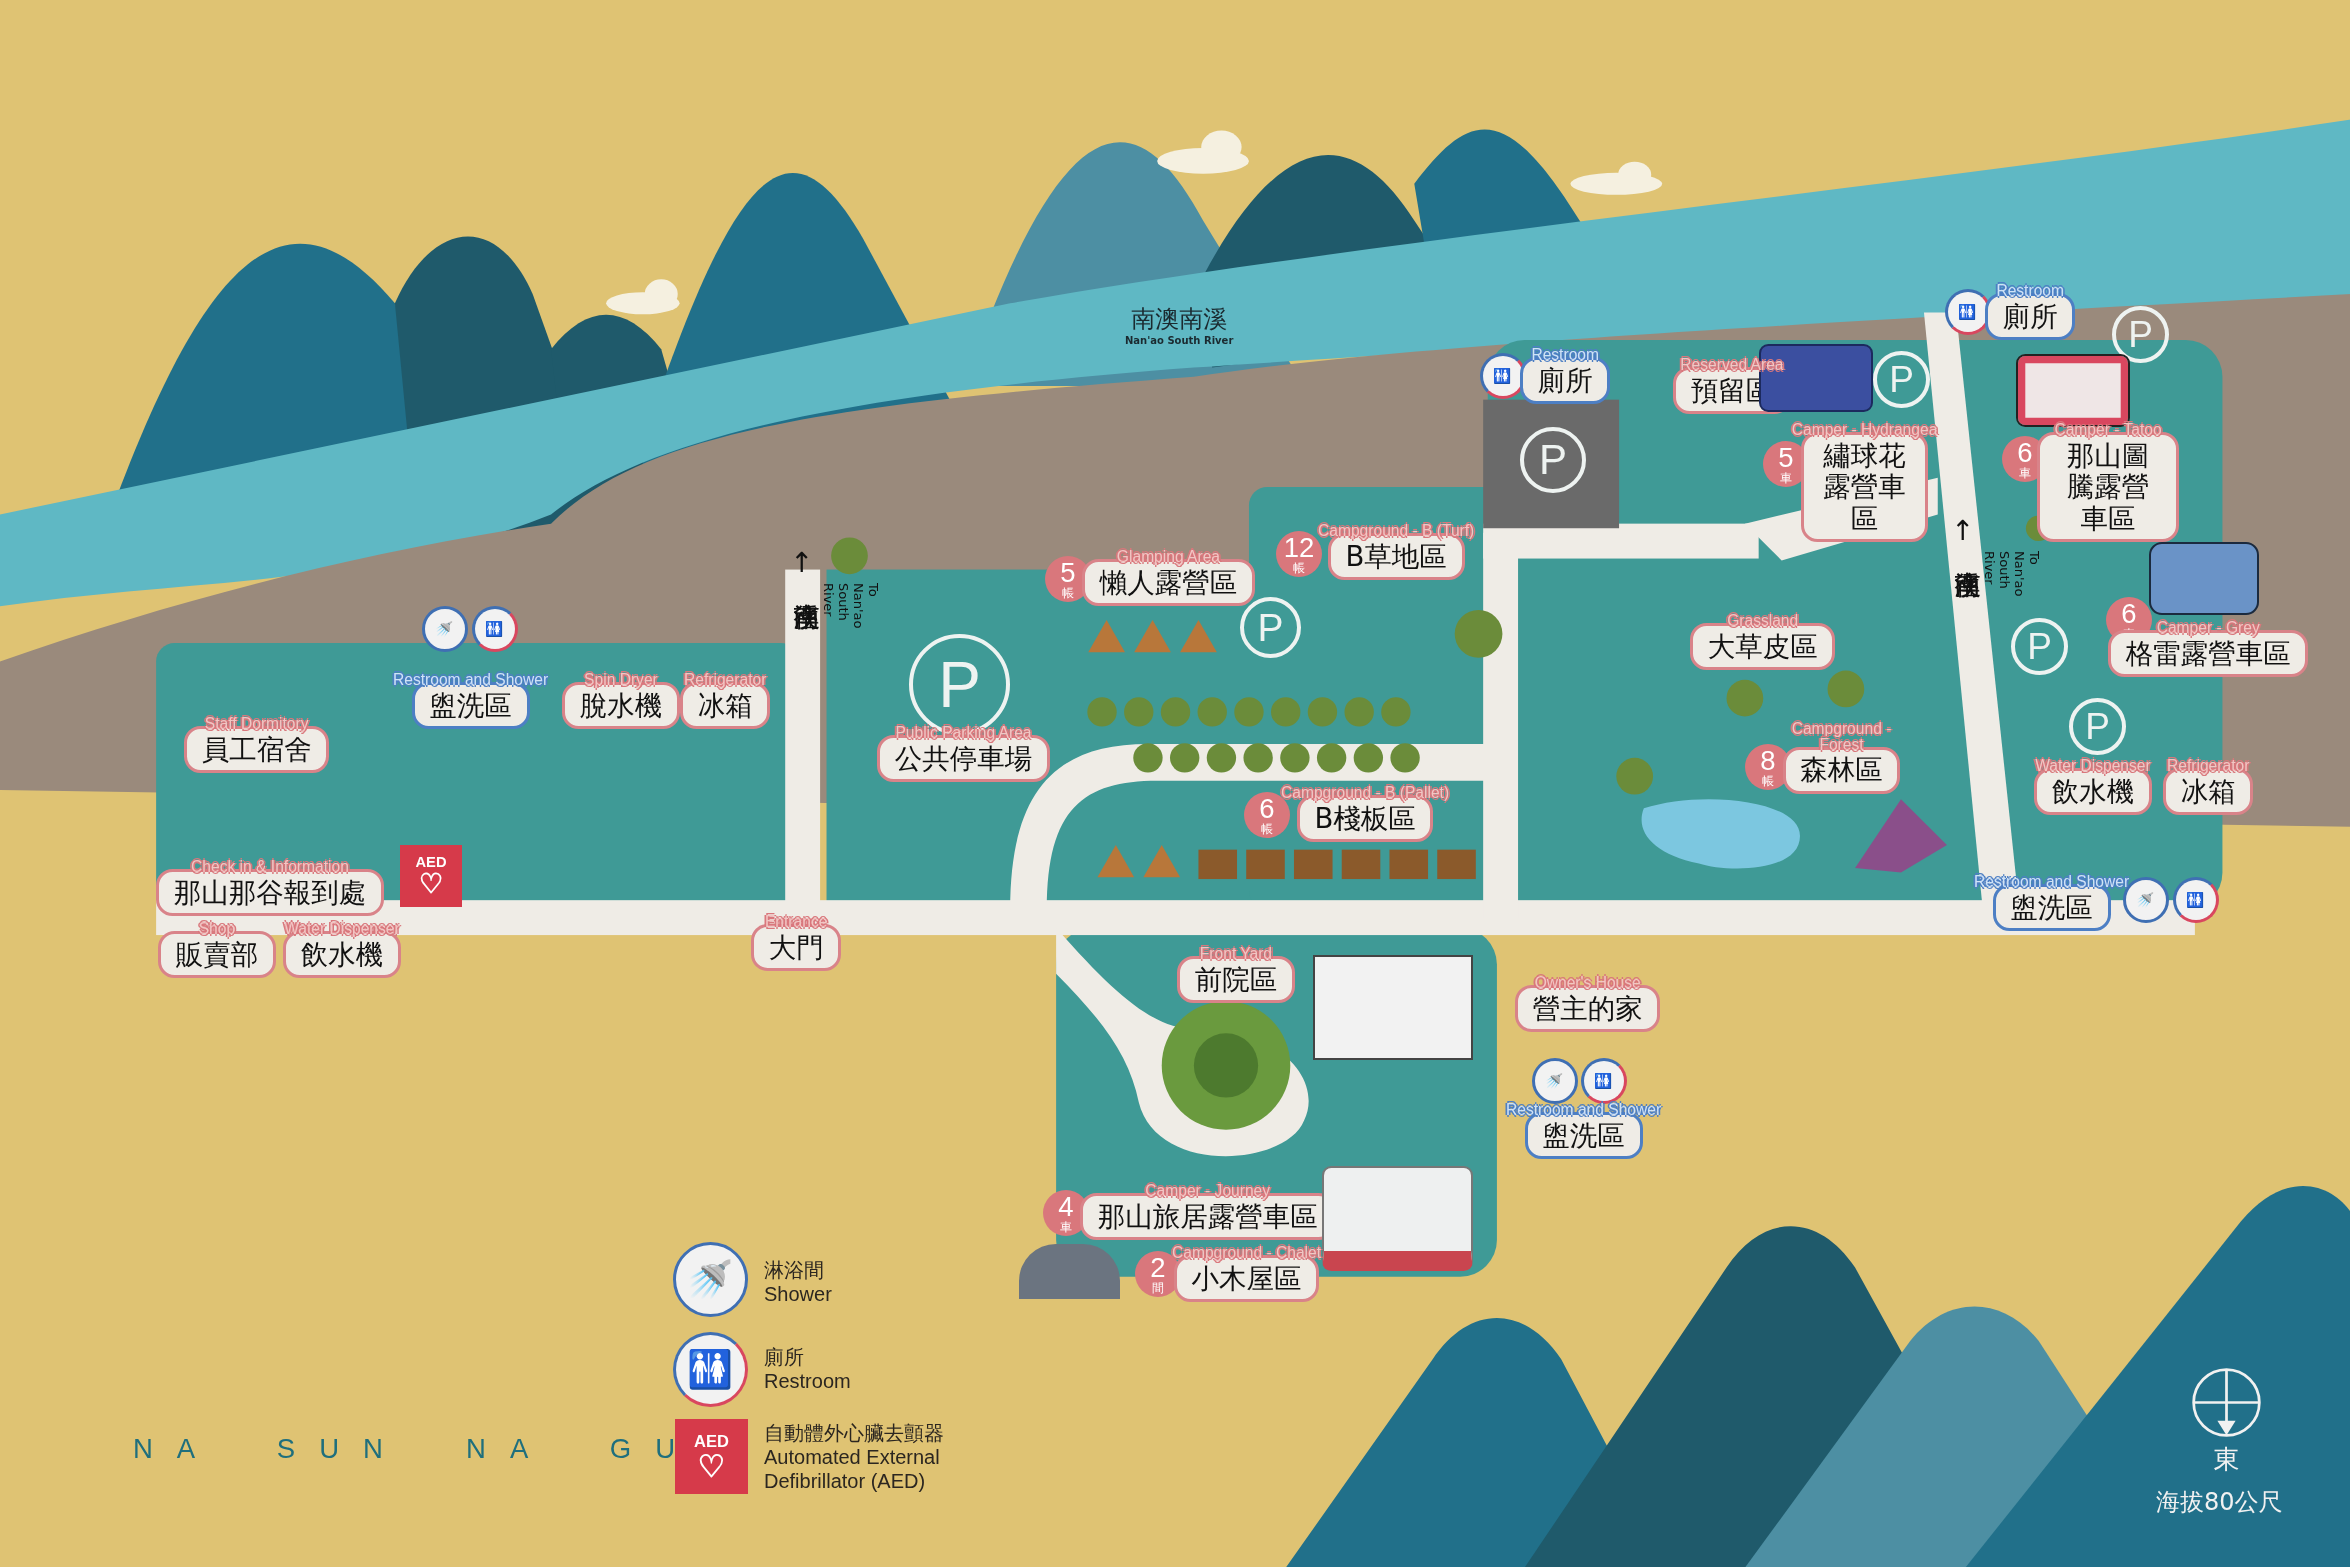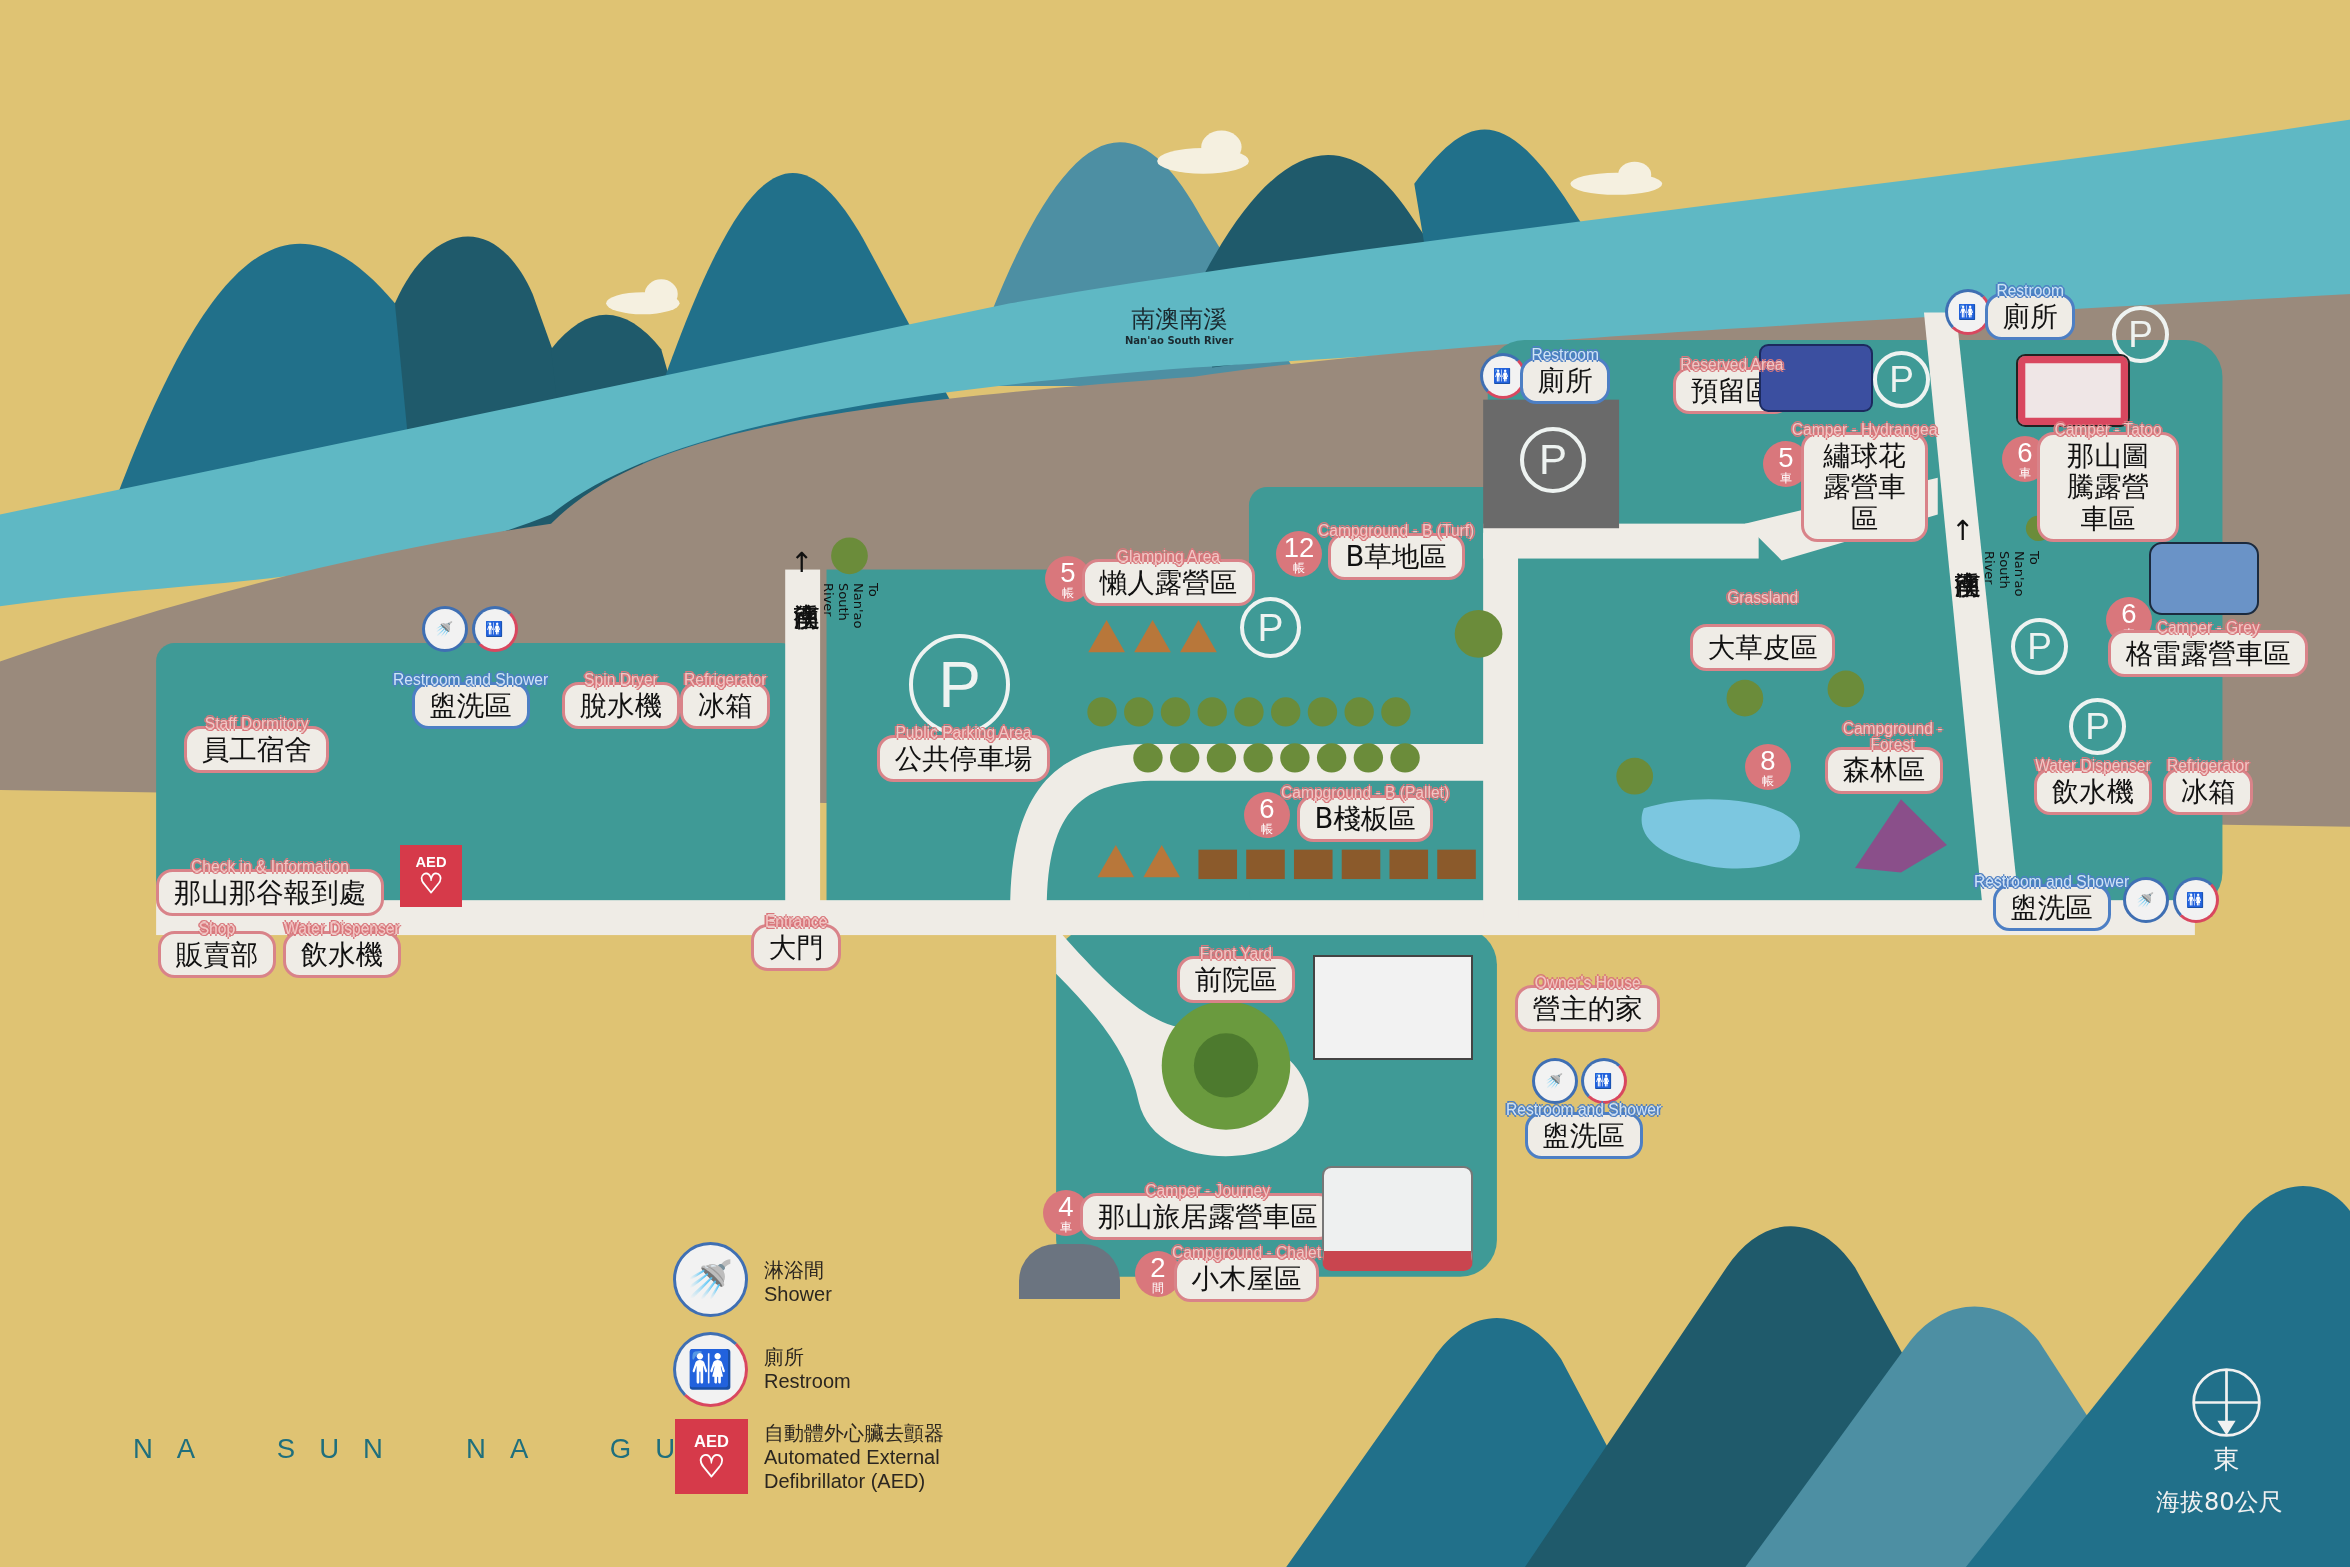--- a/index.html
+++ b/index.html
@@ -253,29 +253,29 @@
 <div style="position:absolute;left:2016px;top:354px;width:110px;height:69px;background:#efe6e6;border-radius:9.2px;border:2.8px solid #222;box-shadow:inset 0 0 0 7.3px #d9475f;"></div>
 <div class="badge" style="left:2002px;top:436px;">
       <span class="n">6</span>
       <span class="u">車</span>
     </div>
 <div class="lbl" style="left:2039px;top:422px;width:138px;">
   <span class="en">Camper - Tatoo</span>
   <span class="zh" style="white-space:normal;width:106px;">那山圖騰露營車區</span>
 </div>
 
-<div class="lbl" style="left:1690px;top:590px;gap:24px;">
+<div class="lbl" style="left:1690px;top:613px;">
   <span class="en">Grassland</span>
   <span class="zh">大草皮區</span>
 </div>
 <div class="badge" style="left:1745px;top:744px;">
       <span class="n">8</span>
       <span class="u">帳</span>
     </div>
-<div class="lbl" style="left:1824px;top:721px;width:119px;align-items:flex-end;">
+<div class="lbl" style="left:1782px;top:721px;width:119px;">
   <span class="en" style="white-space:normal;text-align:center;width:101px;">Campground - Forest</span>
   <span class="zh">森林區</span>
 </div>
 
 <div style="position:absolute;left:2149px;top:542px;width:106px;height:69px;background:#6a93c7;border-radius:13px;border:2.8px solid #1b2a3e;"></div>
 <div class="badge" style="left:2106px;top:597px;">
       <span class="n">6</span>
       <span class="u">車</span>
     </div>
 <div class="lbl" style="left:2108px;top:620px;">

